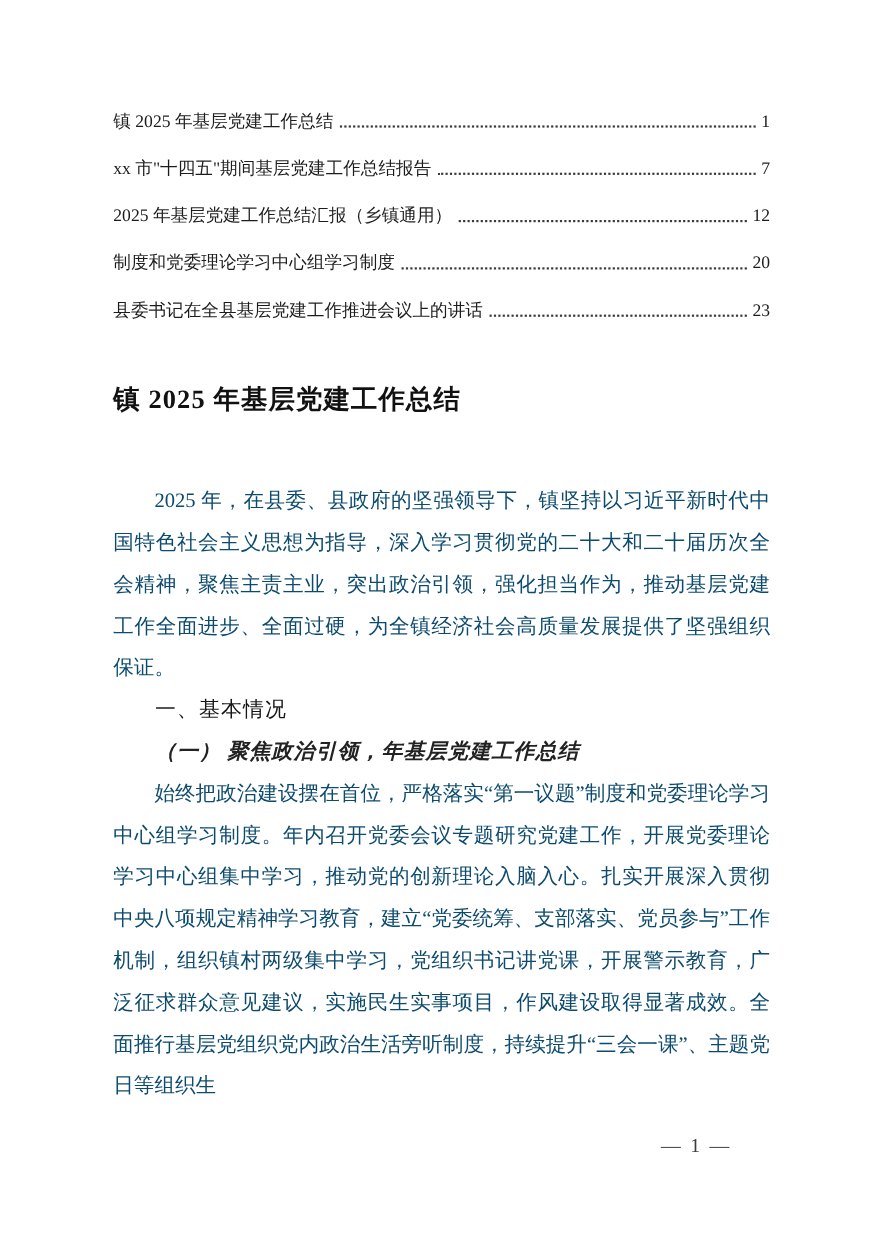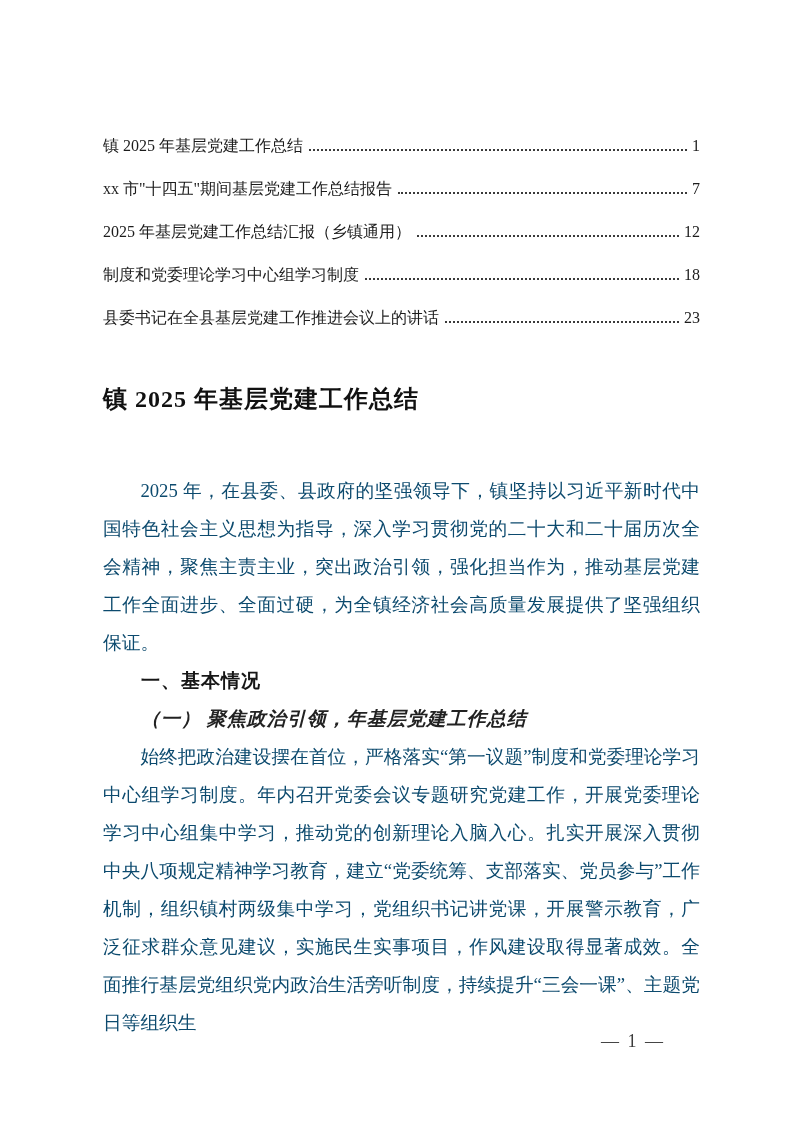--- a/index.html
+++ b/index.html
@@ -4,21 +4,21 @@
 <style>
   * { margin: 0; padding: 0; box-sizing: border-box; }
   html, body { background: #ffffff; }
   .page {
     position: relative;
     width: 793px;
     height: 1122px;
     margin: 0 auto;
     background: #ffffff;
     overflow: hidden;
-    padding: 119px 93px 0 103px;
+    padding: 84px 93px 0 103px;
     color: #1c1c1c;
     font-family: "Liberation Serif", "DejaVu Serif", serif;
   }
 
   
   .toc { width: 100%; }
   .toc-entry {
     display: flex;
     align-items: flex-end;
     height: 43px;
@@ -52,21 +52,21 @@
     line-height: 38px;
     text-align: justify;
     text-indent: 2em;
     color: #0c4a6e;
   }
   .intro-para { margin-top: 56px; }
   .section-heading {
     margin-top: 0;
     font-size: 19px;
     line-height: 38px;
-    font-weight: bold;
+    font-weight: normal;
     text-indent: 2em;
     color: #161616;
     font-family: "Liberation Sans", "DejaVu Sans", sans-serif;
     letter-spacing: 1px;
   }
   .sub-heading {
     font-size: 19px;
     line-height: 38px;
     font-weight: bold;
     font-style: oblique;
@@ -104,21 +104,21 @@
       <span class="toc-page">7</span>
     </div>
     <div class="toc-entry">
       <span class="toc-title">2025 年基层党建工作总结汇报（乡镇通用）</span>
       <span class="toc-dots"></span>
       <span class="toc-page">12</span>
     </div>
     <div class="toc-entry">
       <span class="toc-title">制度和党委理论学习中心组学习制度</span>
       <span class="toc-dots"></span>
-      <span class="toc-page">18</span>
+      <span class="toc-page">20</span>
     </div>
     <div class="toc-entry">
       <span class="toc-title">县委书记在全县基层党建工作推进会议上的讲话</span>
       <span class="toc-dots"></span>
       <span class="toc-page">23</span>
     </div>
   </nav>
 
   <h1 class="doc-title">镇 2025 年基层党建工作总结</h1>
 

